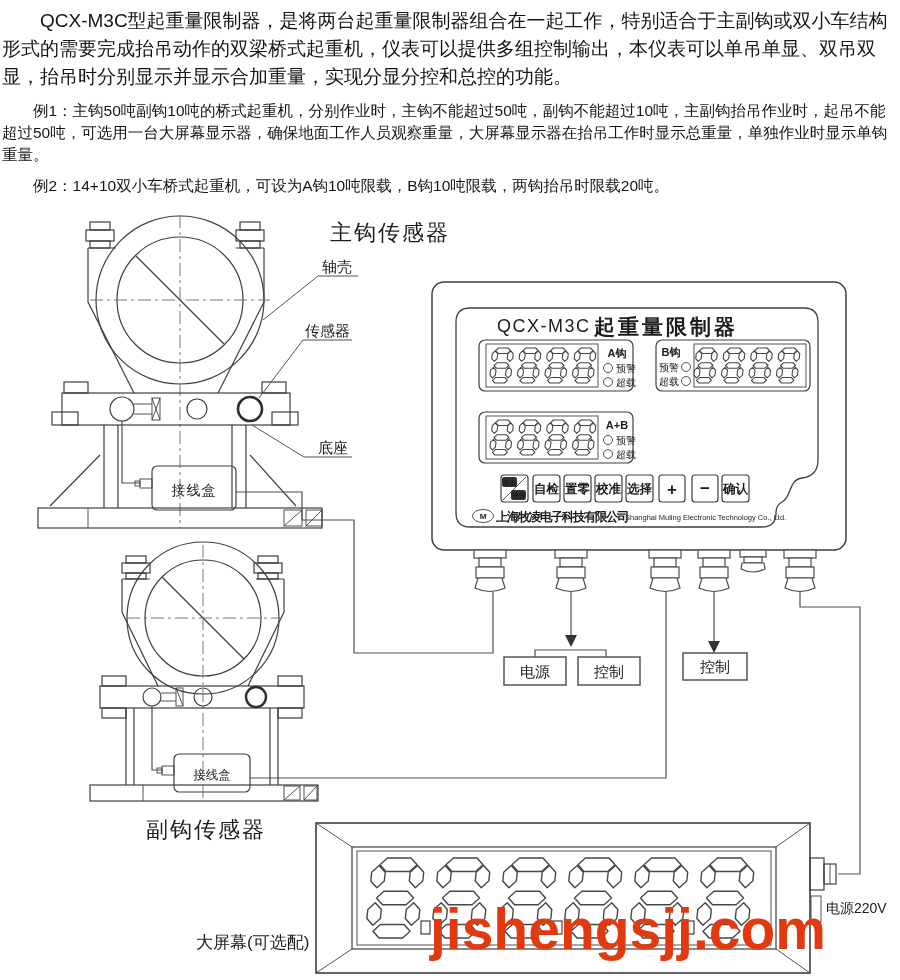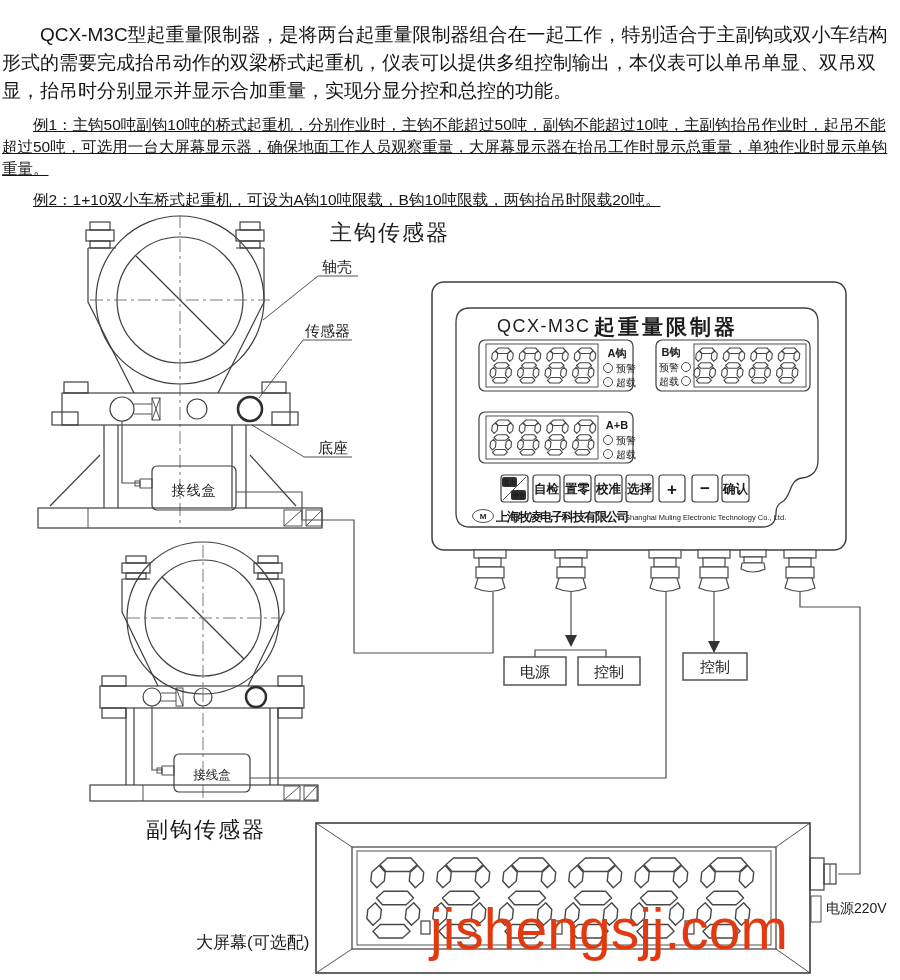--- a/index.html
+++ b/index.html
@@ -1,37 +1,37 @@
 <!DOCTYPE html>
 <html><head>
 <meta charset="utf-8">
 <style>
   html,body{margin:0;padding:0;background:#fff;}
   body{width:900px;height:980px;position:relative;overflow:hidden;
        font-family:"Liberation Sans","DejaVu Sans",sans-serif;color:#151515;}
-  .intro{position:relative;z-index:2;padding-top:19px;}
+  .intro{position:relative;z-index:2;padding-top:5px;}
   .p1{font-size:19px;line-height:28px;margin:2px 2px 0 2px;text-indent:2em;}
-  .ex{font-size:15.5px;line-height:22px;margin:9px 2px 0 2px;text-indent:2em;text-decoration:underline;}
+  .ex{font-size:15.5px;line-height:22px;margin:9px 2px 0 2px;text-indent:2em;}
   svg.diagram{position:absolute;left:0;top:0;z-index:1;}
   svg text{font-family:"Liberation Sans","DejaVu Sans",sans-serif;fill:#1c1c1c;}
-  .wm{position:absolute;left:430px;top:896px;z-index:3;font-size:57px;font-weight:normal;
+  .wm{position:absolute;left:430px;top:896px;z-index:3;font-size:57px;font-weight:bold;
       letter-spacing:0;white-space:nowrap;text-align:right;}
   .ln{stroke:#3f3f3f;stroke-width:1.2;fill:none;}
   .thin{stroke:#3f3f3f;stroke-width:0.9;fill:none;}
   .cl{stroke:#6a6a6a;stroke-width:0.9;fill:none;stroke-dasharray:13 4 3 4;}
   .wire{stroke:#4f4f4f;stroke-width:1.2;fill:none;}
   .boxln{stroke:#555;stroke-width:1.5;fill:#fff;}
 </style>
 </head>
 <body>
 
 <div class="intro">
   <p class="p1">QCX-M3C型起重量限制器，是将两台起重量限制器组合在一起工作，特别适合于主副钩或双小车结构形式的需要完成抬吊动作的双梁桥式起重机，仪表可以提供多组控制输出，本仪表可以单吊单显、双吊双显，抬吊时分别显示并显示合加重量，实现分显分控和总控的功能。</p>
   <p class="ex">例1：主钩50吨副钩10吨的桥式起重机，分别作业时，主钩不能超过50吨，副钩不能超过10吨，主副钩抬吊作业时，起吊不能超过50吨，可选用一台大屏幕显示器，确保地面工作人员观察重量，大屏幕显示器在抬吊工作时显示总重量，单独作业时显示单钩重量。</p>
-  <p class="ex">例2：1+10双小车桥式起重机，可设为A钩10吨限载，B钩10吨限载，两钩抬吊时限载20吨。</p>
+  <p class="ex">例2：14+10双小车桥式起重机，可设为A钩10吨限载，B钩10吨限载，两钩抬吊时限载20吨。</p>
 </div>
 
 <svg class="diagram" width="900" height="980" viewBox="0 0 900 980">
 
   <g>
     <text x="330" y="240" font-size="22" letter-spacing="2">主钩传感器</text>
 
     <g>
       <rect class="ln" x="90" y="222" width="20" height="8"></rect>
         <rect class="ln" x="86" y="230" width="28" height="11"></rect>

